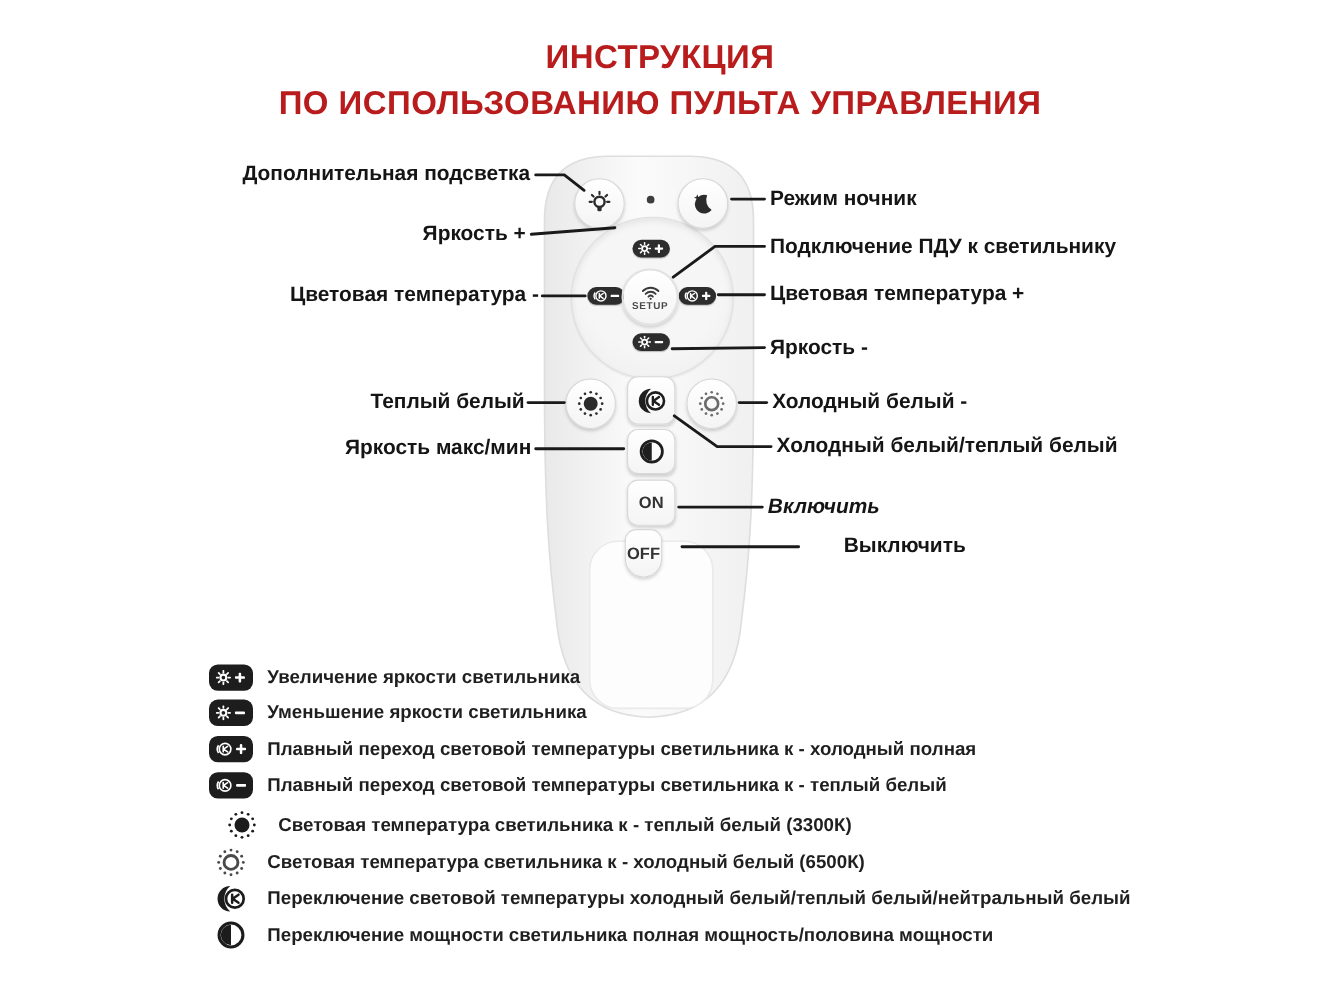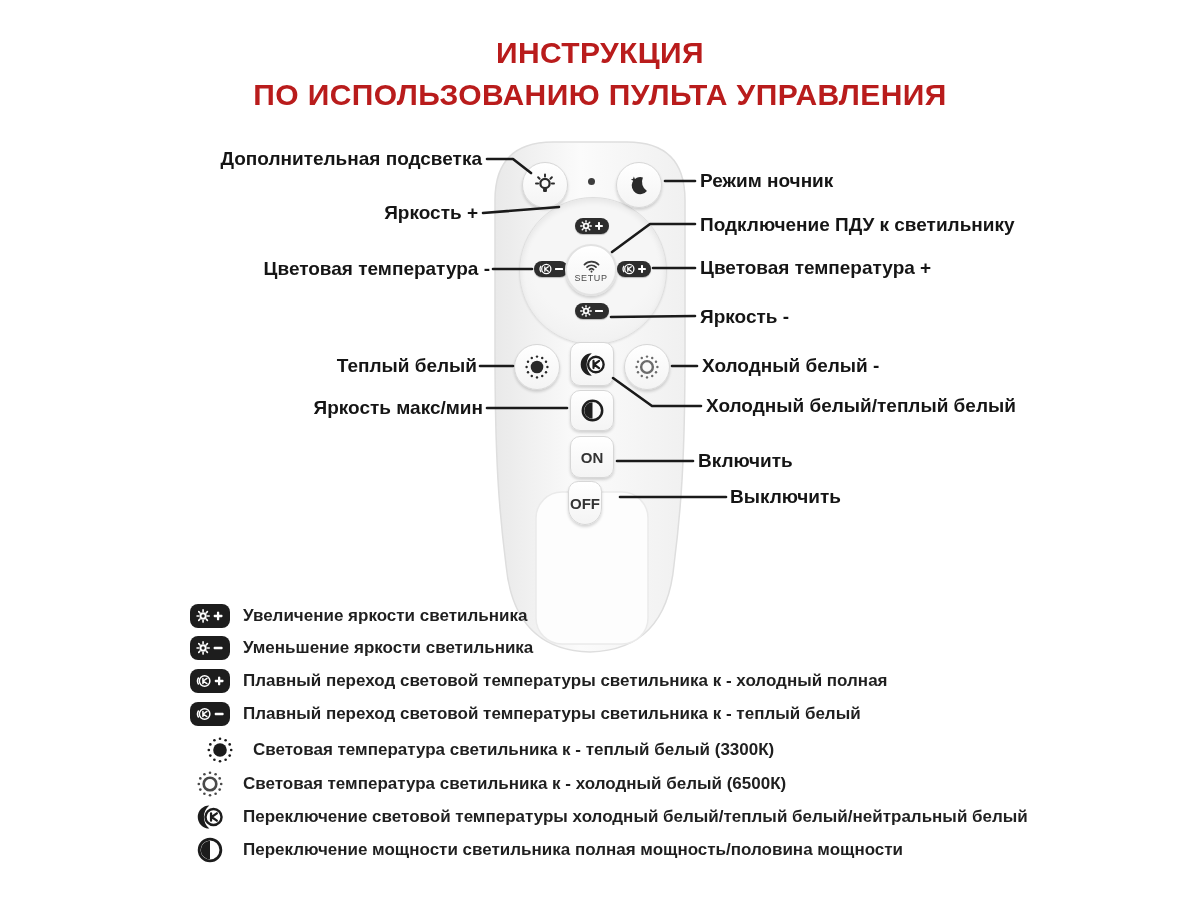--- a/index.html
+++ b/index.html
@@ -24,21 +24,21 @@
        border:1px solid #d7d7d7;box-shadow:0 2px 3px rgba(0,0,0,.16), inset 0 1px 0 #fff;
        box-sizing:border-box;color:#2b2b2b;}
   .btn.round{border-radius:50%;}
   .btn.square{border-radius:10px;}
   .pill{position:absolute;background:#2d2d2d;border-radius:8px;display:flex;align-items:center;
         justify-content:center;color:#ffffff;box-shadow:0 1px 1px rgba(0,0,0,.25);}
   .led{position:absolute;width:7px;height:7px;border-radius:50%;background:#3d3d3d;}
   .pad{position:absolute;border-radius:50%;background:radial-gradient(circle at 50% 40%,#f6f6f6 55%,#ececec 100%);
        border:1px solid #dedede;box-shadow:inset 0 3px 6px rgba(0,0,0,.07),0 1px 2px rgba(0,0,0,.08);}
   .setup{flex-direction:column;gap:1px;border:2px solid #e2e2e2;}
-  .setup-text{font-size:9px;font-weight:normal;letter-spacing:.6px;color:#4a4a4a;line-height:9px;}
+  .setup-text{font-size:9px;font-weight:bold;letter-spacing:.6px;color:#4a4a4a;line-height:9px;}
   .onoff{font-size:15px;font-weight:bold;color:#333;}
   
   .lines{position:absolute;left:0;top:0;pointer-events:none;}
   
   .legend-row{position:absolute;display:flex;align-items:center;transform:translateY(-50%);}
   .legend-icon{width:48px;display:flex;align-items:center;justify-content:center;flex:0 0 48px;color:#1c1c1c;}
   .pill-lg{width:40px;height:24px;background:#1d1d1d;border-radius:8px;display:flex;
            align-items:center;justify-content:center;color:#ffffff;}
   .legend-text{margin-left:9px;font-size:17px;font-weight:bold;color:#1f1f1f;white-space:nowrap;}
 </style>
@@ -278,22 +278,22 @@
   <div class="lbl right-align" style="right:710px;top:269px;">Цветовая температура -</div>
   <div class="lbl right-align" style="right:723px;top:366px;">Теплый белый</div>
   <div class="lbl right-align" style="right:717px;top:408px;">Яркость макс/мин</div>
 
   <div class="lbl" style="left:700px;top:181px;">Режим ночник</div>
   <div class="lbl" style="left:700px;top:225px;">Подключение ПДУ к светильнику</div>
   <div class="lbl" style="left:700px;top:268px;">Цветовая температура +</div>
   <div class="lbl" style="left:700px;top:317px;">Яркость -</div>
   <div class="lbl" style="left:702px;top:366px;">Холодный белый -</div>
   <div class="lbl" style="left:706px;top:406px;">Холодный белый/теплый белый</div>
-  <div class="lbl" style="left:698px;top:461px;">Включить</div>
-  <div class="lbl" style="left:730px;top:497px;">Выключить</div>
+  <div class="lbl" style="left:698px;top:461px;font-style:italic;">Включить</div>
+  <div class="lbl" style="left:767px;top:497px;">Выключить</div>
 
   <div class="legend-row" style="left:186px;top:616px;">
     <span class="legend-icon">
       <span class="pill-lg">
           <svg width="30" height="14" viewBox="0 0 26 12">
             <use href="#sym-sun" x="1" y="0" width="12" height="12"></use>
             <use href="#sym-plus" x="16" y="2" width="8" height="8"></use>
           </svg>
         </span>
     </span>

